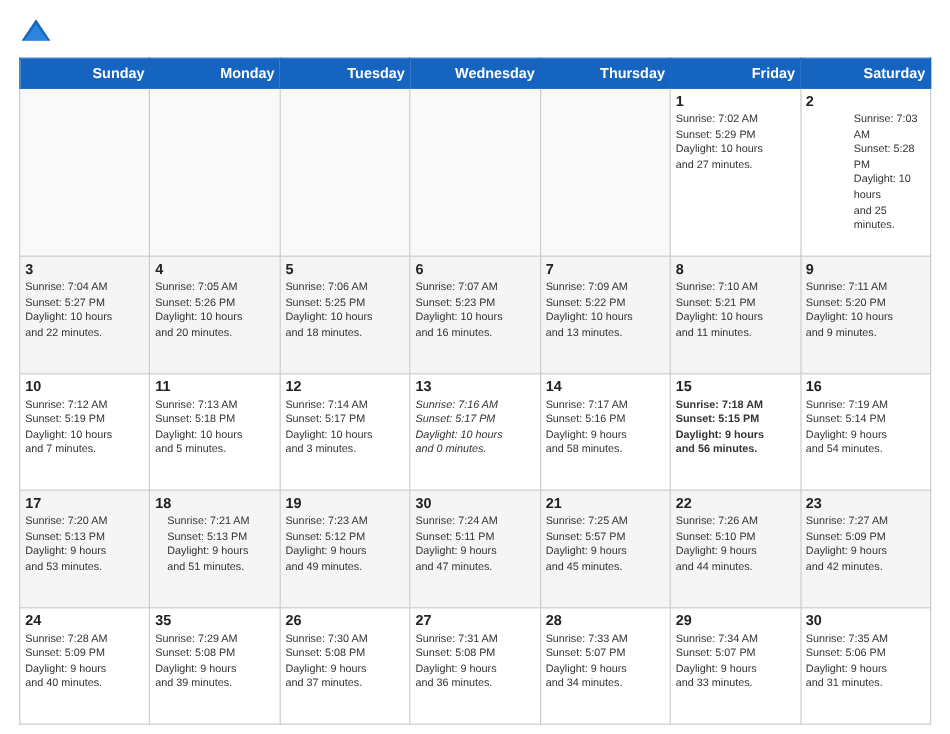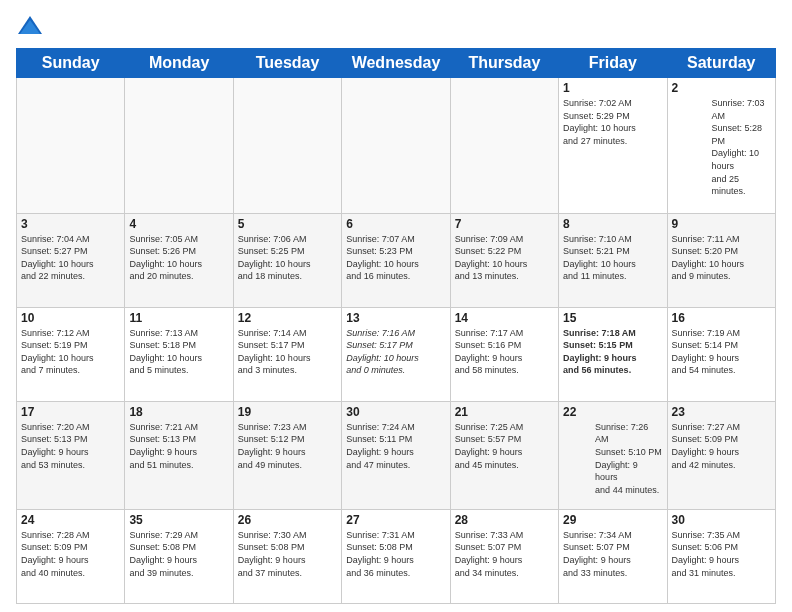--- a/index.html
+++ b/index.html
@@ -54,25 +54,25 @@
     .calendar {
       flex: 1;
       border: 1px solid #ccc;
       border-collapse: collapse;
       width: 100%;
       table-layout: fixed;
     }
     .calendar thead tr th {
       background: #1565c0;
       color: #fff;
-      font-size: 16px;
+      font-size: 12px;
       font-weight: bold;
       padding: 5px 4px;
       border: 1px solid #1565c0;
-      text-align: center;
+      text-align: right;
     }
     .calendar tbody tr td {
       border: 1px solid #ccc;
       vertical-align: top;
       padding: 3px 4px;
       font-size: 9.5px;
       color: #333;
       background: #fff;
       height: 86px;
     }
@@ -255,21 +255,21 @@
         <tr>
           <td>
             <span class="day-number">17</span>
             <div class="day-info" style="white-space: pre-line;">Sunrise: 7:20 AM
 Sunset: 5:13 PM
 Daylight: 9 hours
 and 53 minutes.</div>
           </td>
           <td>
             <span class="day-number">18</span>
-            <div class="day-info" style="white-space: pre-line;">Sunrise: 7:21 AM
+            <div class="day-info" style="white-space: pre-line; margin-left: 10px;">Sunrise: 7:21 AM
 Sunset: 5:13 PM
 Daylight: 9 hours
 and 51 minutes.</div>
           </td>
           <td>
             <span class="day-number">19</span>
             <div class="day-info" style="white-space: pre-line;">Sunrise: 7:23 AM
 Sunset: 5:12 PM
 Daylight: 9 hours
 and 49 minutes.</div>
@@ -283,21 +283,21 @@
           </td>
           <td>
             <span class="day-number">21</span>
             <div class="day-info" style="white-space: pre-line;">Sunrise: 7:25 AM
 Sunset: 5:57 PM
 Daylight: 9 hours
 and 45 minutes.</div>
           </td>
           <td>
             <span class="day-number">22</span>
-            <div class="day-info" style="white-space: pre-line; margin-left: 32px;">Sunrise: 7:26 AM
+            <div class="day-info" style="white-space: pre-line;">Sunrise: 7:26 AM
 Sunset: 5:10 PM
 Daylight: 9 hours
 and 44 minutes.</div>
           </td>
           <td>
             <span class="day-number">23</span>
             <div class="day-info" style="white-space: pre-line;">Sunrise: 7:27 AM
 Sunset: 5:09 PM
 Daylight: 9 hours
 and 42 minutes.</div>

